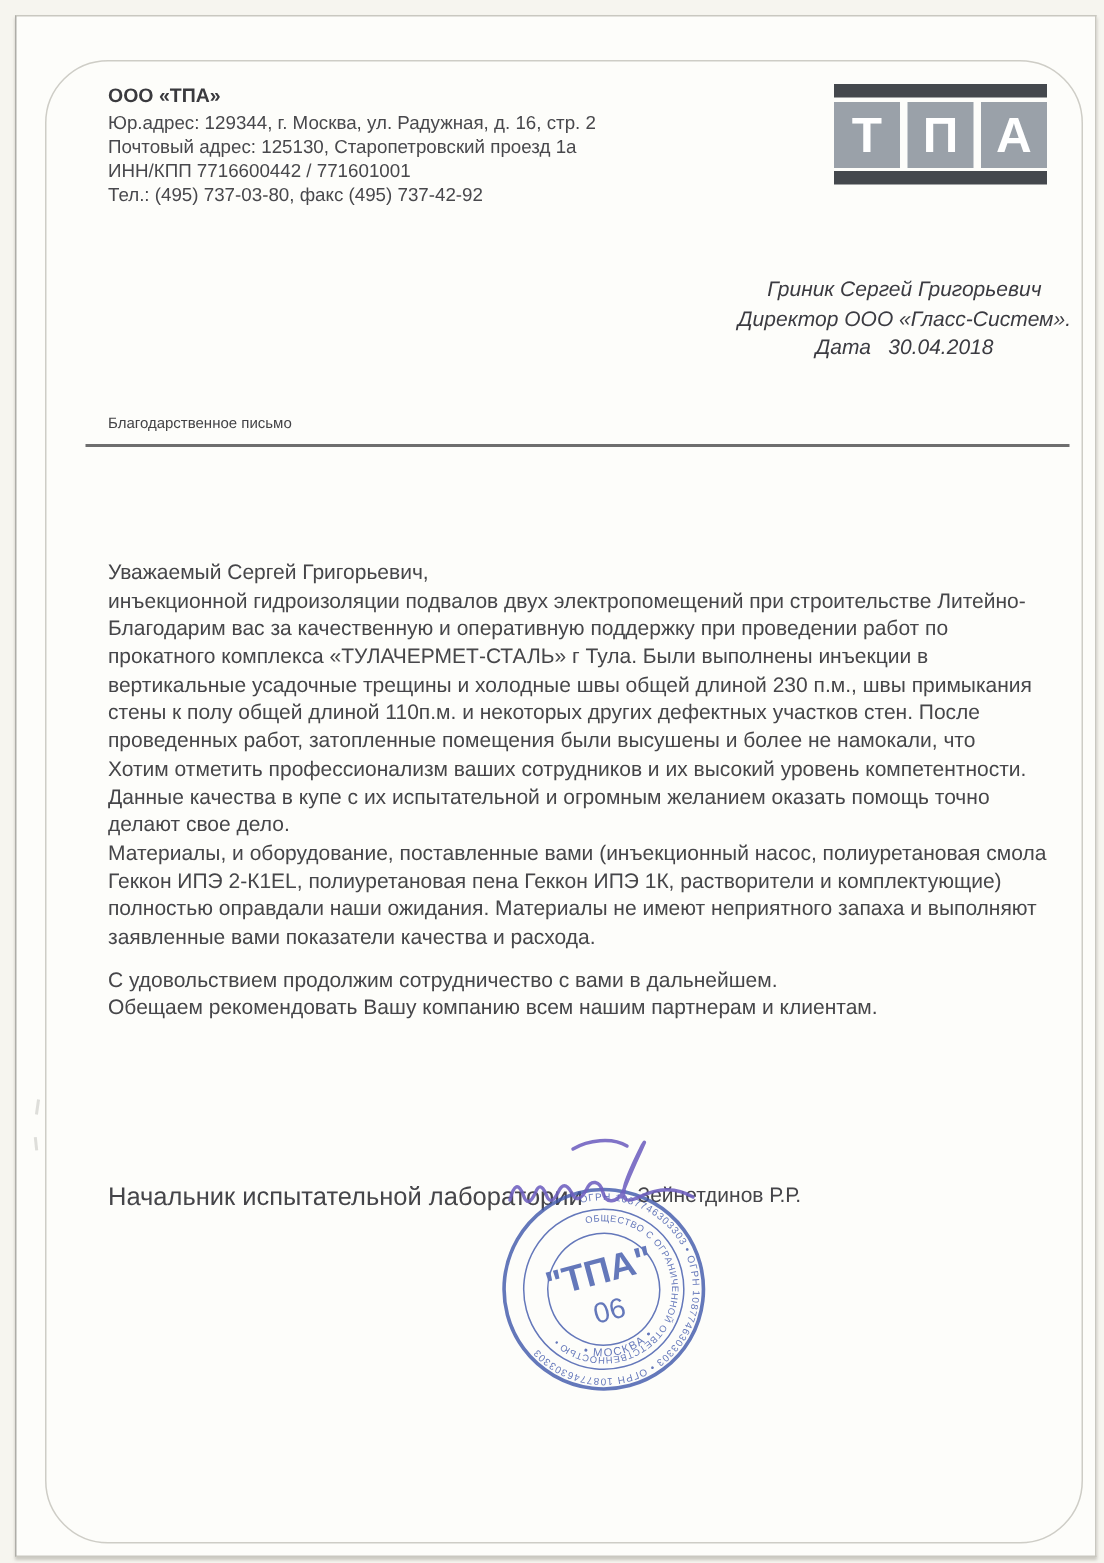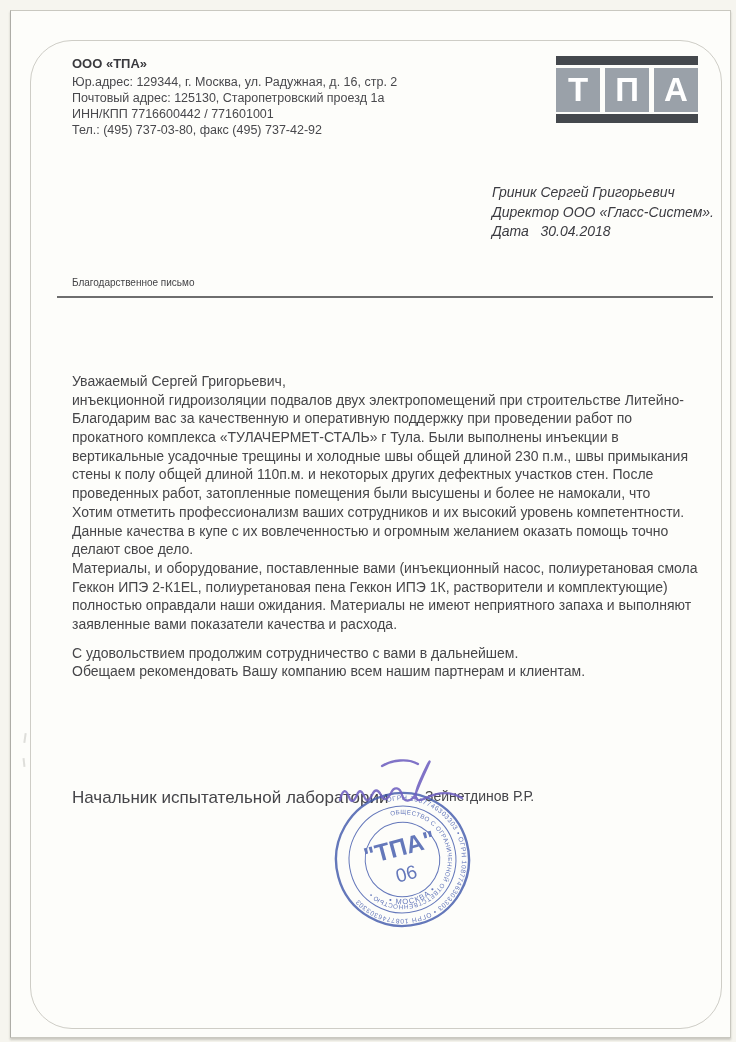--- a/index.html
+++ b/index.html
@@ -15,21 +15,21 @@
   .header{left:72px;top:56px;color:#48484c;font-size:12.5px;line-height:16px;}
   .company{font-weight:bold;font-size:13px;color:#3a3a3e;margin-bottom:2px;}
   
   .logo{left:556px;top:56px;width:142px;}
   .logo-bar{height:9px;background:#44484d;}
   .logo-row{display:flex;justify-content:space-between;margin:3px 0 2px 0;}
   .logo-sq{width:44px;height:44px;background:#9aa1a9;color:#ffffff;font-weight:bold;
            font-size:33px;display:flex;align-items:center;justify-content:center;
            font-family:"Liberation Sans",sans-serif;}
   
-  .recipient{right:38px;top:183px;text-align:left;font-style:italic;
+  .recipient{right:38px;top:183px;text-align:center;font-style:italic;
              font-size:14px;line-height:19.5px;color:#3b3b41;}
   
   .title{left:72px;top:277px;font-size:10px;color:#434346;}
   .title-rule{left:57px;top:296px;width:656px;height:1.5px;background:#6e6e6e;}
   
   .body-block{left:72px;top:372px;width:630px;color:#464649;font-size:14px;}
   .body-line{height:18.7px;line-height:18.7px;white-space:nowrap;}
   .body-line.blank{height:10px;}
   
   .sig-position{left:72px;top:788px;font-size:17px;color:#454549;}
@@ -75,21 +75,21 @@
 
   <div class="body-block abs">
       <div class="body-line">Уважаемый Сергей Григорьевич,</div>
       <div class="body-line">инъекционной гидроизоляции подвалов двух электропомещений при строительстве Литейно-</div>
       <div class="body-line">Благодарим вас за качественную и оперативную поддержку при проведении работ по</div>
       <div class="body-line">прокатного комплекса «ТУЛАЧЕРМЕТ-СТАЛЬ» г Тула. Были выполнены инъекции в</div>
       <div class="body-line">вертикальные усадочные трещины и холодные швы общей длиной 230 п.м., швы примыкания</div>
       <div class="body-line">стены к полу общей длиной 110п.м. и некоторых других дефектных участков стен. После</div>
       <div class="body-line">проведенных работ, затопленные помещения были высушены и более не намокали, что</div>
       <div class="body-line">Хотим отметить профессионализм ваших сотрудников и их высокий уровень компетентности.</div>
-      <div class="body-line">Данные качества в купе с их вовлеченностью и огромным желанием оказать помощь точно</div>
+      <div class="body-line">Данные качества в купе с их испытательной и огромным желанием оказать помощь точно</div>
       <div class="body-line">делают свое дело.</div>
       <div class="body-line">Материалы, и оборудование, поставленные вами (инъекционный насос, полиуретановая смола</div>
       <div class="body-line">Геккон ИПЭ 2-К1EL, полиуретановая пена Геккон ИПЭ 1К, растворители и комплектующие)</div>
       <div class="body-line">полностью оправдали наши ожидания. Материалы не имеют неприятного запаха и выполняют</div>
       <div class="body-line">заявленные вами показатели качества и расхода.</div>
       <div class="body-line blank"></div>
       <div class="body-line">С удовольствием продолжим сотрудничество с вами в дальнейшем.</div>
       <div class="body-line">Обещаем рекомендовать Вашу компанию всем нашим партнерам и клиентам.</div>
     </div>
 

